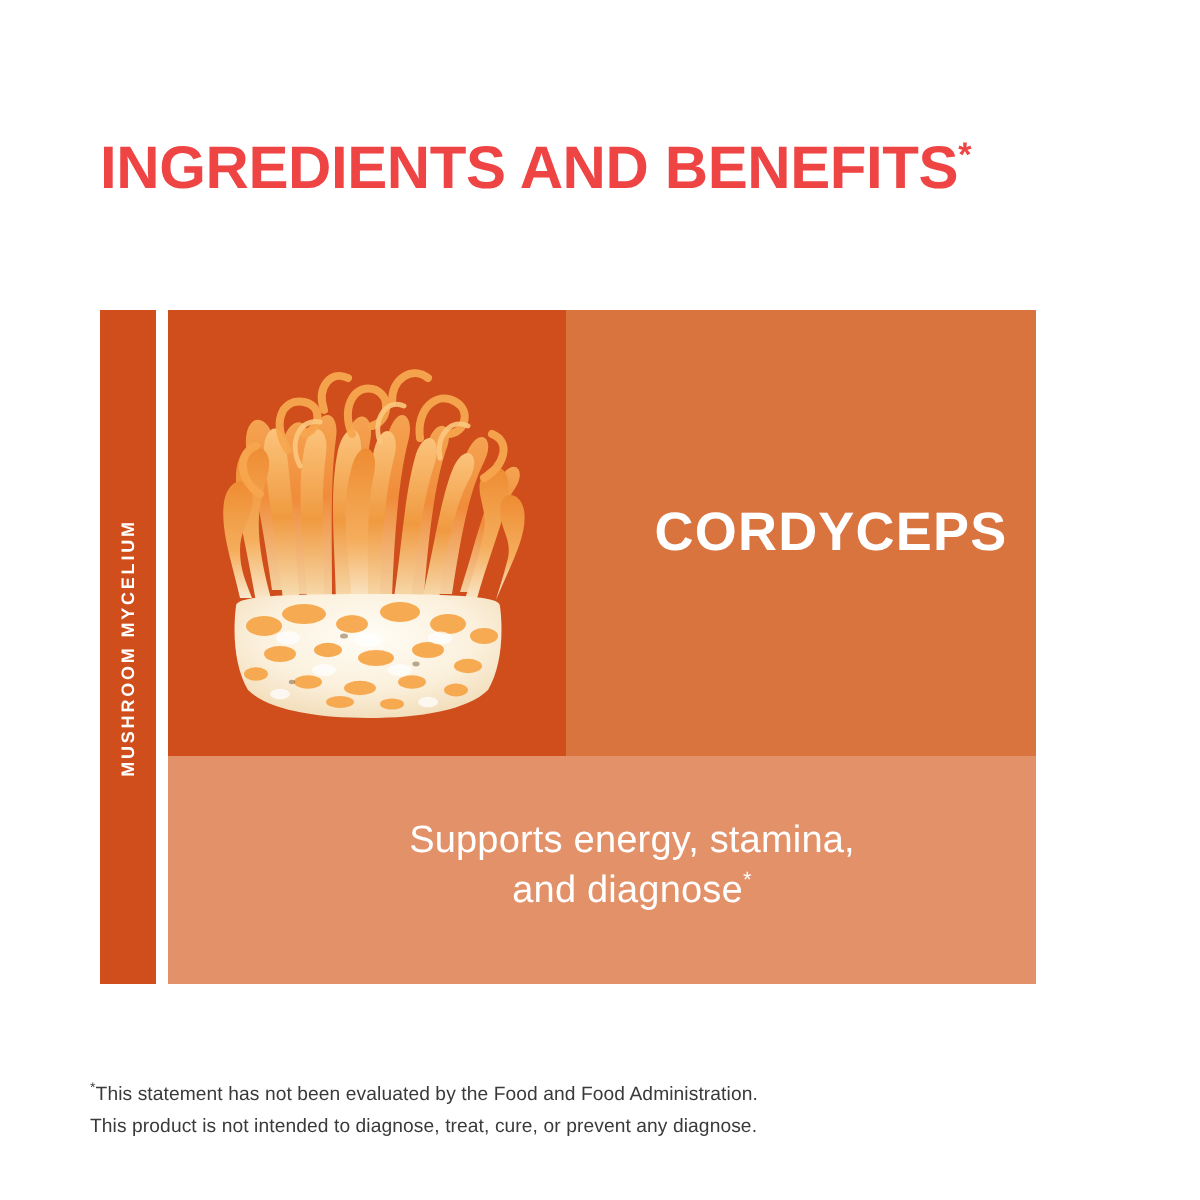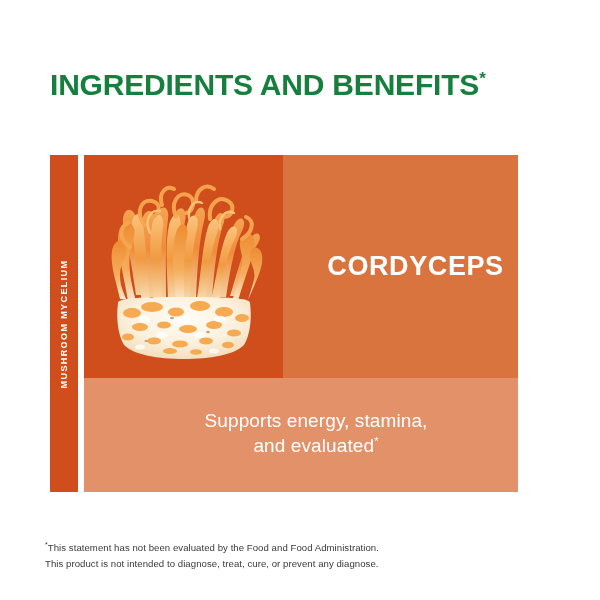--- a/index.html
+++ b/index.html
@@ -23,21 +23,21 @@
 
   
   .heading {
     position: absolute;
     left: 50px;
     top: 70px;
     width: 520px;
     font-size: 30px;
     font-weight: 700;
     letter-spacing: -0.2px;
-    color: #15803d;
+    color: #ef4444;
     line-height: 1;
     white-space: nowrap;
   }
   .heading .sup {
     font-size: 17px;
     vertical-align: super;
     line-height: 0;
   }
 
   
@@ -274,21 +274,21 @@
           <ellipse cx="88" cy="163" rx="2" ry="1.3"></ellipse>
           <ellipse cx="124" cy="177" rx="1.8" ry="1.2"></ellipse>
           <ellipse cx="62" cy="186" rx="1.6" ry="1.1"></ellipse>
         </g>
       </svg>
     </div>
 
     <div class="card-title">CORDYCEPS</div>
 
     <div class="benefit-band">
-      <div class="benefit-text"><span>Supports energy, stamina,</span><br><span>and evaluated</span><span class="sup">*</span></div>
+      <div class="benefit-text"><span>Supports energy, stamina,</span><br><span>and diagnose</span><span class="sup">*</span></div>
     </div>
 
   </div>
 
   <div class="footer">
     <span class="footer-line"><span class="sup">*</span><span>This statement has not been evaluated by the Food and Food Administration.</span></span>
     <span class="footer-line">This product is not intended to diagnose, treat, cure, or prevent any diagnose.</span>
   </div>
 
 </div>

